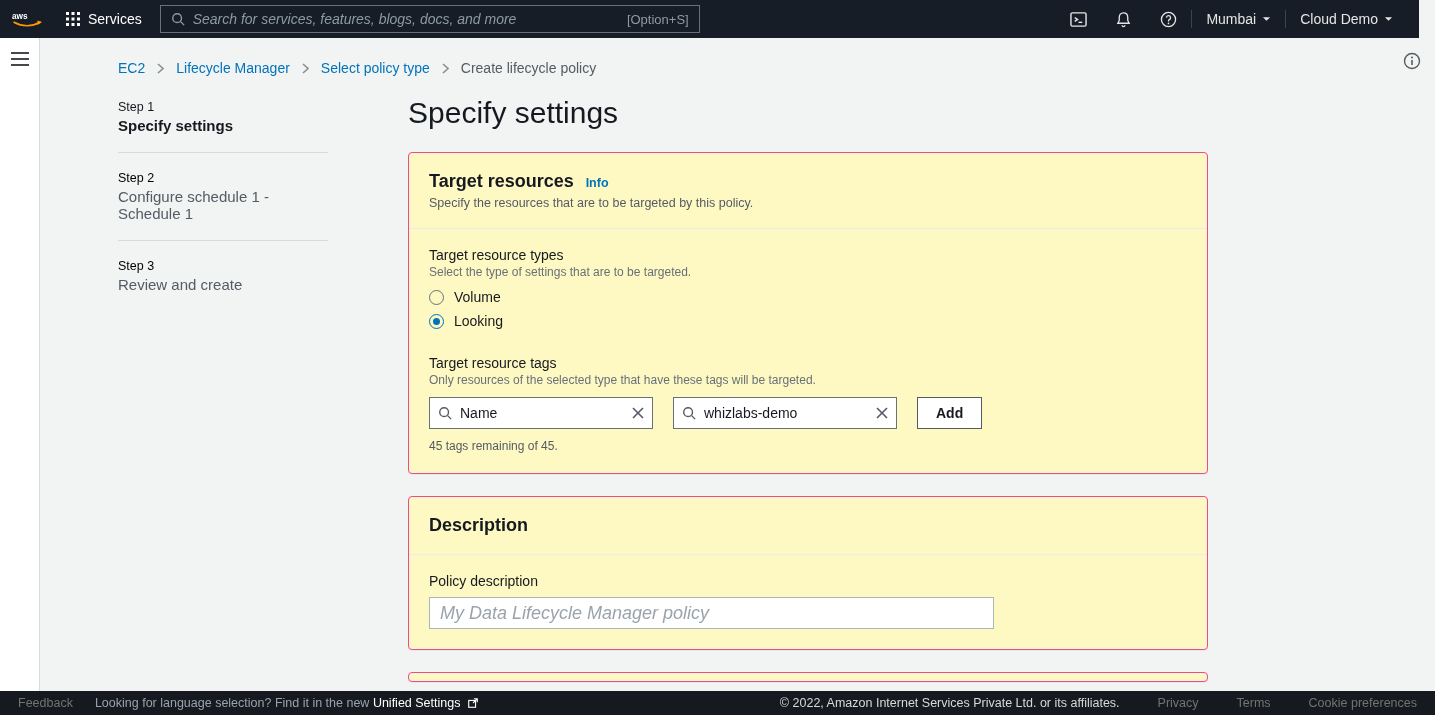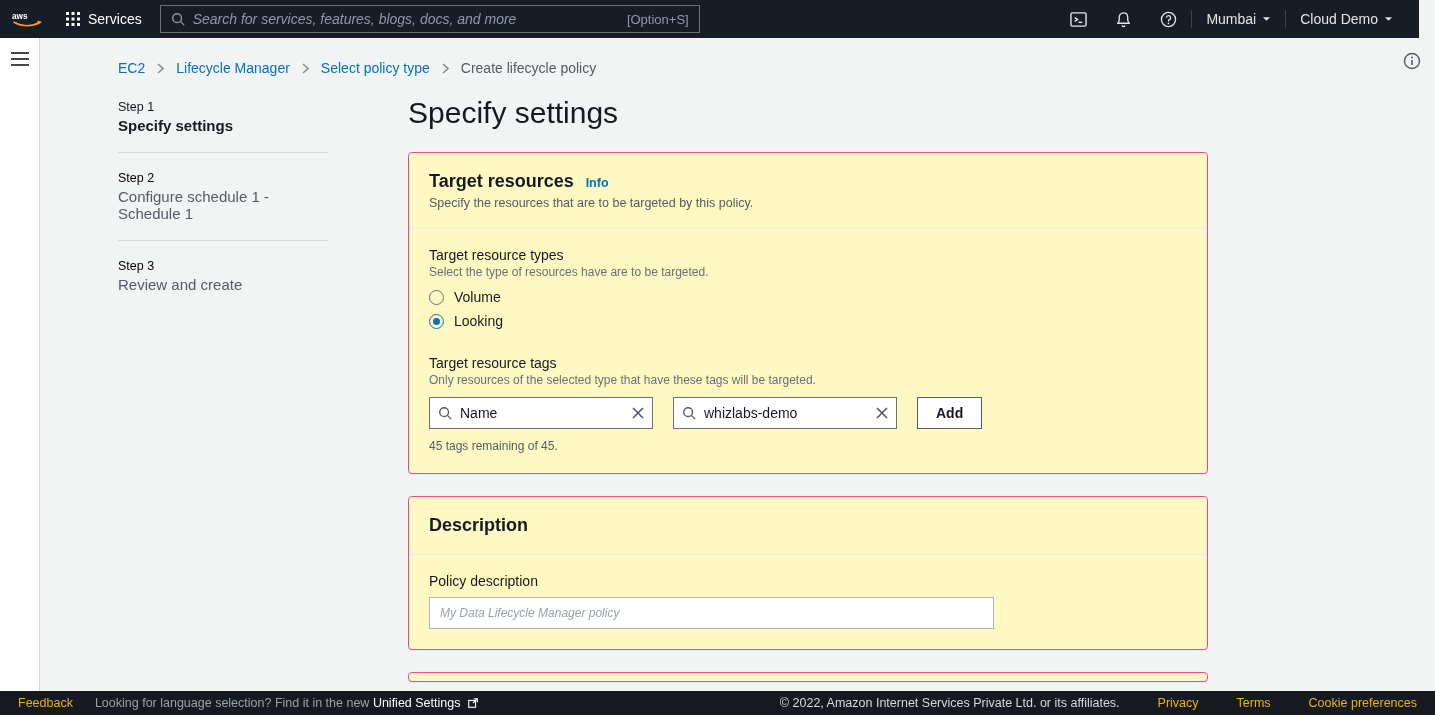--- a/index.html
+++ b/index.html
@@ -51,26 +51,26 @@
   .radio { width:15px; height:15px; border-radius:50%; border:1px solid #687078; display:inline-flex; align-items:center; justify-content:center; flex:0 0 15px;}
   .radio.selected { border-color:#0073bb; }
   .radio.selected::after { content:""; width:7px; height:7px; border-radius:50%; background:#0073bb; }
   .tag-row { display:flex; gap:20px; align-items:center; margin-top:6px;}
   .search-field { position:relative; width:224px; height:32px; border:1px solid #687078; display:flex; align-items:center; padding:0 28px 0 30px; background:#fff;}
   .search-field input { border:none; outline:none; width:100%; font-size:14px; color:#16191f; background:transparent;}
   .sf-search { position:absolute; left:8px; top:50%; transform:translateY(-50%); color:#545b64; }
   .sf-clear { position:absolute; right:8px; top:50%; transform:translateY(-50%); color:#545b64; cursor:pointer; }
   .btn { height:32px; border:1px solid #545b64; background:#fff; color:#16191f; font-weight:700; padding:0 18px; cursor:pointer; font-size:14px;}
   .remaining { font-size:12px; color:#545b64; margin-top:10px;}
-  .text-input { width:565px; height:32px; border:1px solid #aab7b8; padding:0 10px; font-size:12px; font-style:italic; color:#687078; outline:none;}
+  .text-input { width:565px; height:32px; border:1px solid #aab7b8; padding:0 10px; font-size:18px; font-style:italic; color:#687078; outline:none;}
   .text-input::placeholder { color:#9aa3ac; font-style:italic; }
   
   .footer { position:fixed; bottom:0; left:0; right:0; height:24px; background:#16191f; color:#d5dbdb; font-size:12.5px; display:flex; align-items:center; padding:0 18px; }
   .footer .left { display:flex; gap:22px; align-items:center; }
-  .footer a { color:#eab308; text-decoration:none; cursor:pointer;}
+  .footer a { color:#737373; text-decoration:none; cursor:pointer;}
   .footer .right { margin-left:auto; display:flex; gap:38px; align-items:center;}
   .ext-icon { margin-left:3px; }
   svg { display:block; }
 </style>
 </head>
 <body>
 
 <div class="topnav">
   <div class="aws-logo">
     <svg class="smile" viewBox="0 0 40 24">
@@ -196,21 +196,21 @@
         <h1>Specify settings</h1>
 
         <div class="panel">
           <div class="panel-hd">
             <h2>Target resources</h2>
             <span class="info-link">Info</span>
             <div class="subtitle">Specify the resources that are to be targeted by this policy.</div>
           </div>
           <div class="panel-bd">
             <div class="field-label">Target resource types</div>
-            <div class="field-desc">Select the type of resources have are to be targeted.</div>
+            <div class="field-desc">Select the type of settings that are to be targeted.</div>
 
             <div class="radio-row">
               <span class="radio"></span>
               <span>Volume</span>
             </div>
             <div class="radio-row">
               <span class="radio selected"></span>
               <span>Looking</span>
             </div>
 

